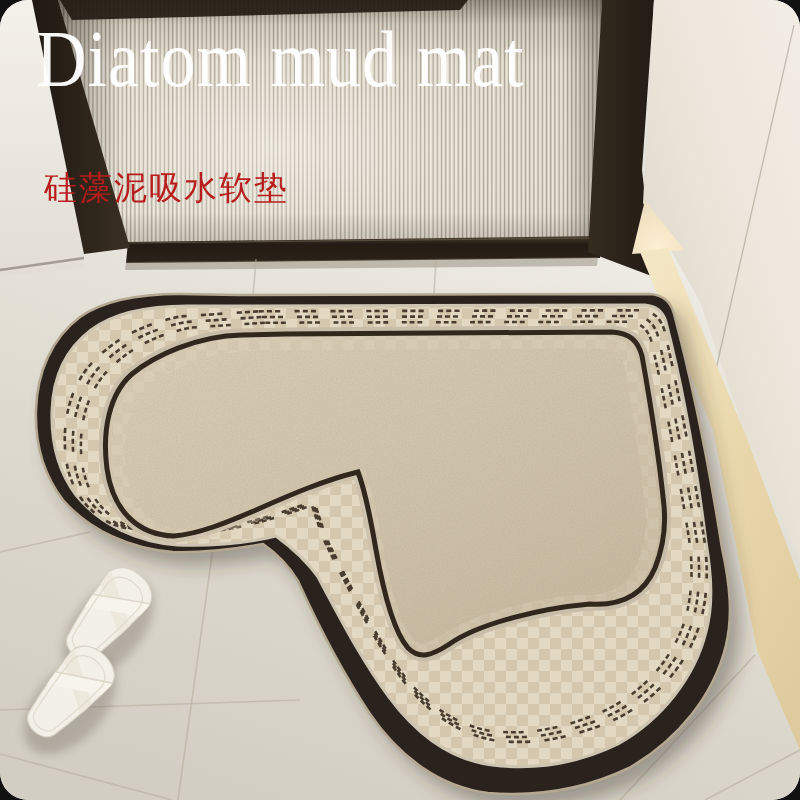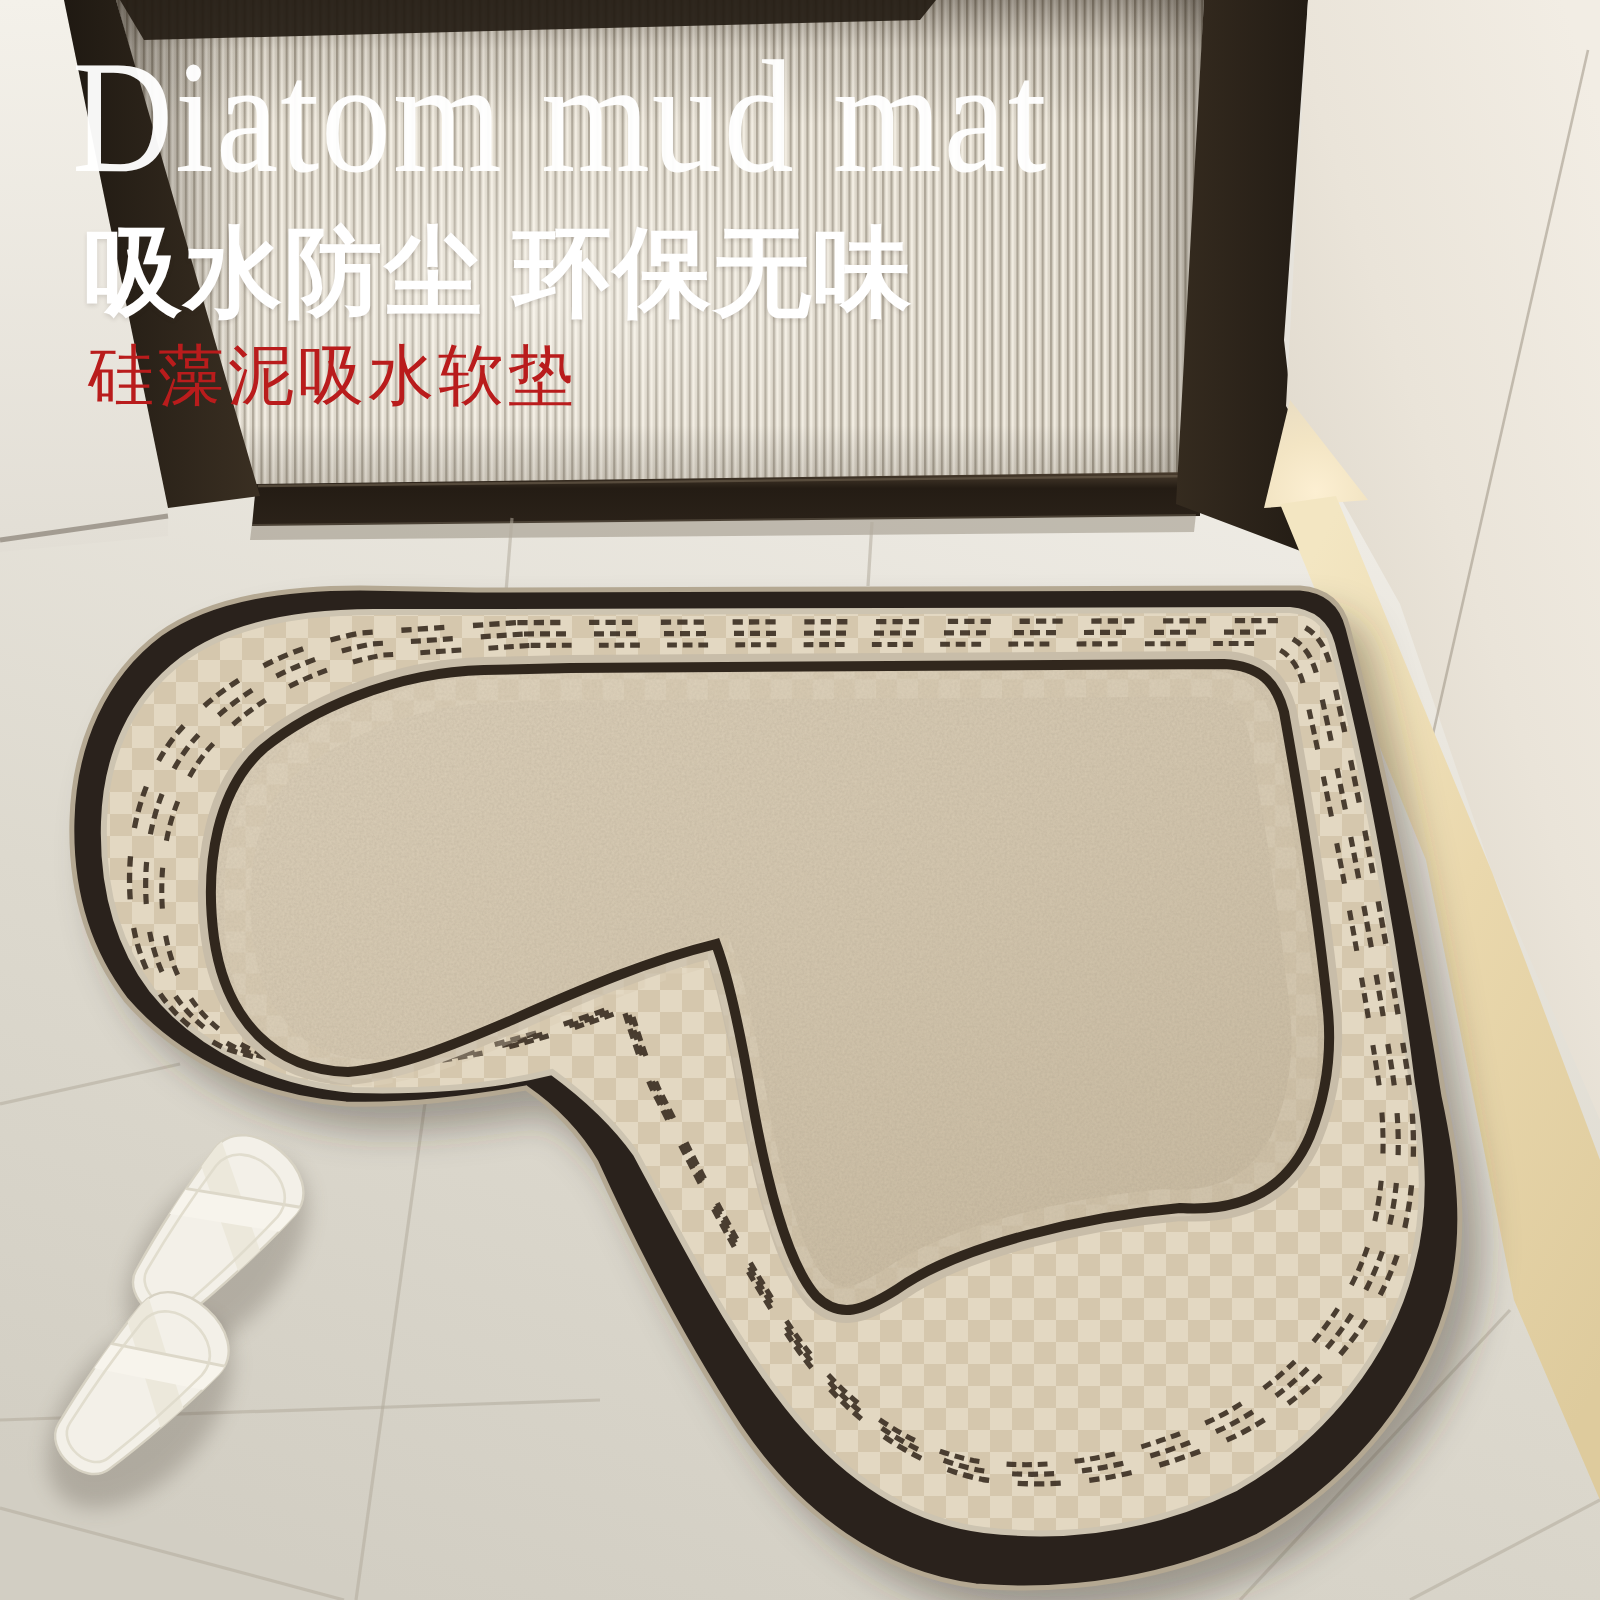--- a/index.html
+++ b/index.html
@@ -1,17 +1,17 @@
 <!DOCTYPE html>
 <html><head>
 <meta charset="utf-8">
 <style>
   html,body{margin:0;padding:0;background:#111;}
   .stage{position:relative;width:800px;height:800px;overflow:hidden;
-         font-family:"Liberation Sans",sans-serif;background:#e6e3dc;}
+         font-family:"Liberation Sans",sans-serif;background:#e6e3dc;border-radius:28px;}
   .stage svg{position:absolute;left:0;top:0;width:800px;height:800px;display:block;}
   .overlay{position:absolute;color:#fff;white-space:nowrap;pointer-events:none;}
   .title-en{left:36px;top:14px;font-family:"Liberation Serif",serif;font-weight:400;
             font-size:70px;letter-spacing:1px;transform:scaleY(1.15);transform-origin:top left;
             color:rgba(255,255,255,.96);}
   .cn-main{left:42px;top:104px;font-size:49px;font-weight:700;letter-spacing:1px;
            color:#ffffff;text-shadow:0 1px 2px rgba(60,50,40,.15);}
   .cn-sub{left:44px;top:166px;font-size:33px;font-weight:400;letter-spacing:2px;color:#b91c1c;}
 </style>
 </head>
@@ -173,15 +173,14 @@
     <use href="#innerHeart" fill="none" stroke="#31271d" stroke-width="5"></use>
   </g>
 
   <g>
     <use href="#slipperTpl" transform="translate(108,614) rotate(40)"></use>
     <use href="#slipperTpl" transform="translate(70,692) rotate(42)"></use>
   </g>
 </svg>
 
 <div class="overlay title-en">Diatom mud mat</div>
-<div class="overlay cn-main">吸水防尘 环保无味</div>
 <div class="overlay cn-sub">硅藻泥吸水软垫</div>
 </div>
 
 </body></html>

